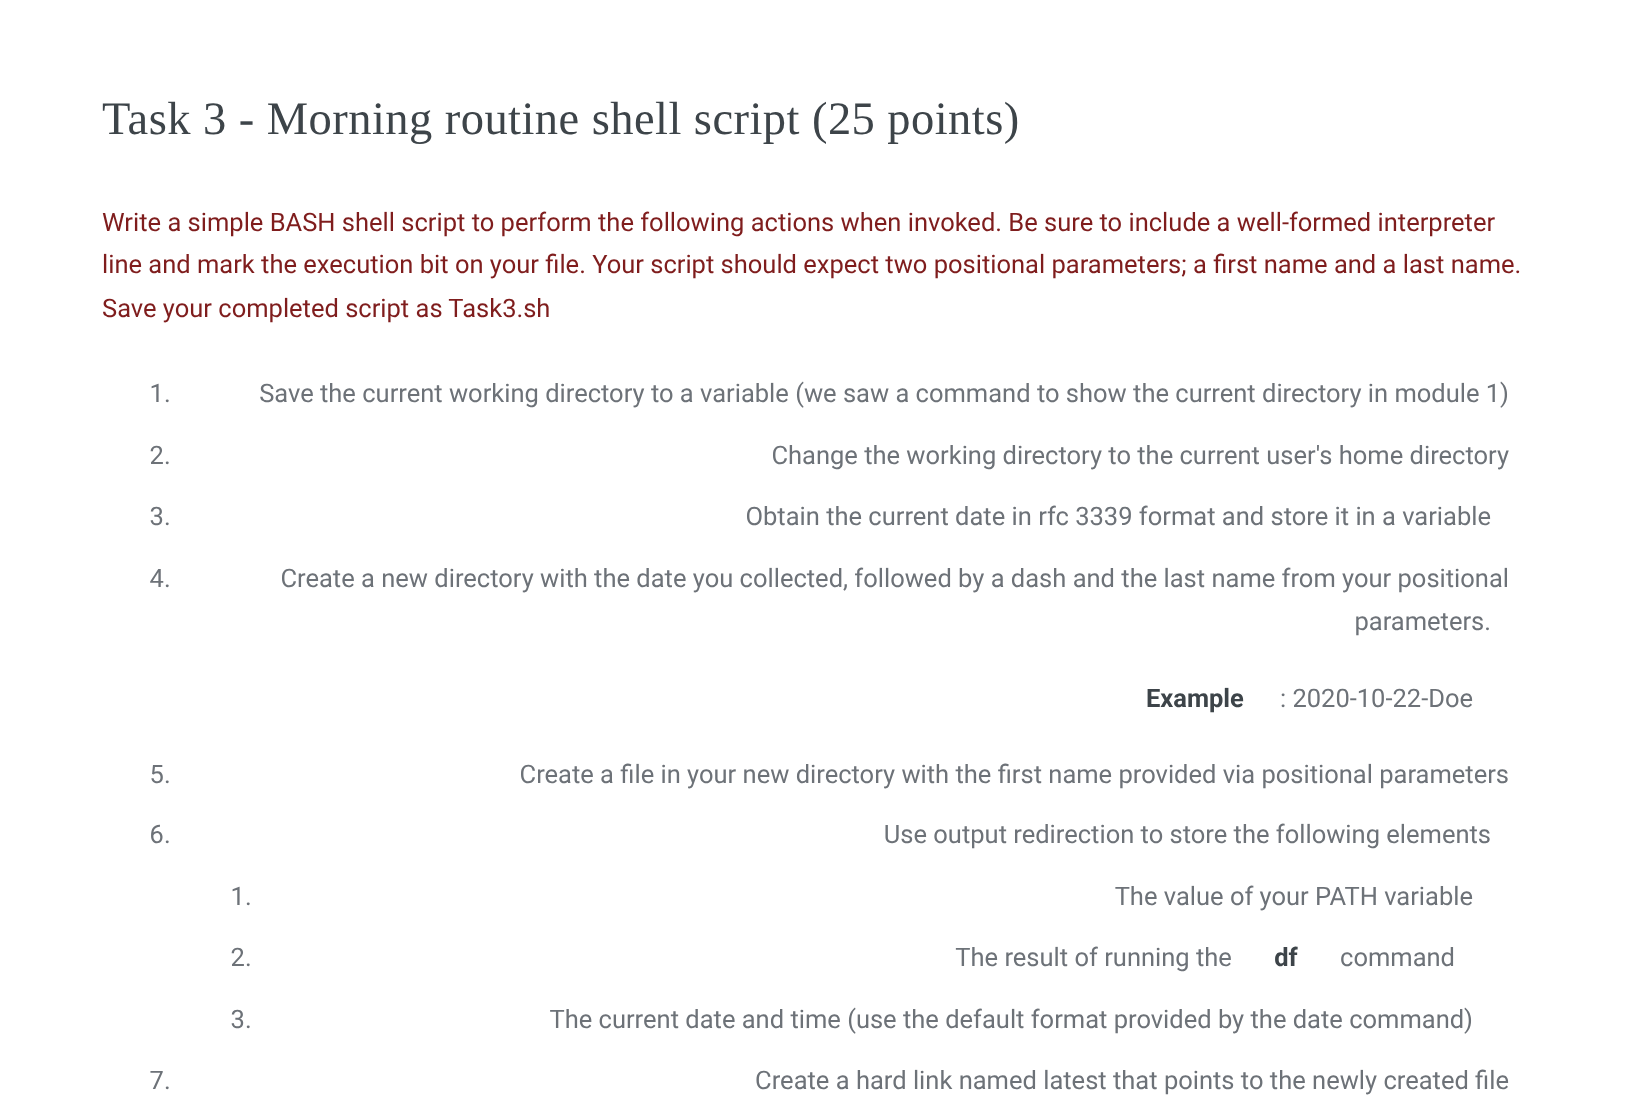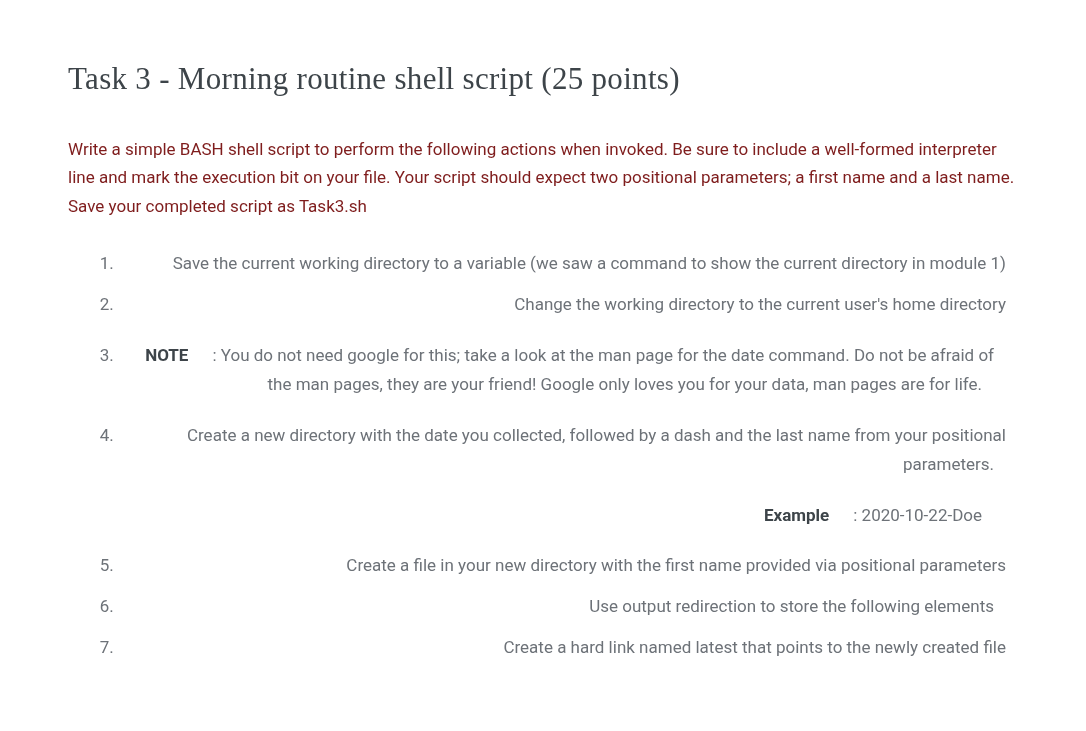--- a/index.html
+++ b/index.html
@@ -59,28 +59,31 @@
 <body>
 
 <h2>Task 3 - Morning routine shell script (25 points)</h2>
 
 <p class="intro">Write a simple BASH shell script to perform the following actions when invoked. Be sure to include a well-formed interpreter line and mark the execution bit on your file. Your script should expect two positional parameters; a first name and a last name. Save your completed script as Task3.sh</p>
 
 <ol>
   <li>Save the current working directory to a variable (we saw a command to show the current directory in module 1)</li>
   <li>Change the working directory to the current user's home directory</li>
   <li>
-    <p class="note-block">
-      <span class="bold">NOTE</span><span>: You do not need google for this; take a look at the man page for the date command. Do not be afraid of the man pages, they are your friend! Google only loves you for your data, man pages are for life.</span>
-    </p>
+    <span>Obtain the current date in rfc 3339 format and store it in a variable</span>
   </li>
   <li>
     <span>Create a new directory with the date you collected, followed by a dash and the last name from your positional parameters.</span>
     <p class="example-block">
       <span class="bold">Example</span><span>: 2020-10-22-Doe</span>
     </p>
   </li>
   <li>Create a file in your new directory with the first name provided via positional parameters</li>
   <li>
     <span>Use output redirection to store the following elements</span>
+    <ol>
+      <li>The value of your PATH variable</li>
+      <li><span>The result of running the </span><span class="bold">df</span><span> command</span></li>
+      <li>The current date and time (use the default format provided by the date command)</li>
+    </ol>
   </li>
   <li>Create a hard link named latest that points to the newly created file</li>
 </ol>
 
 </body></html>

